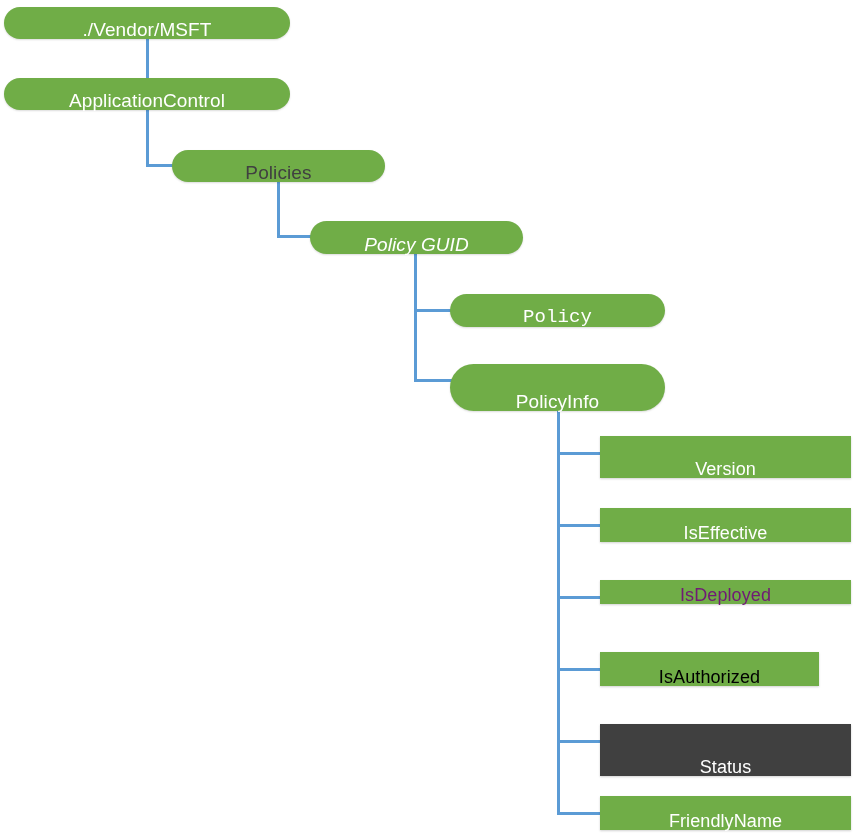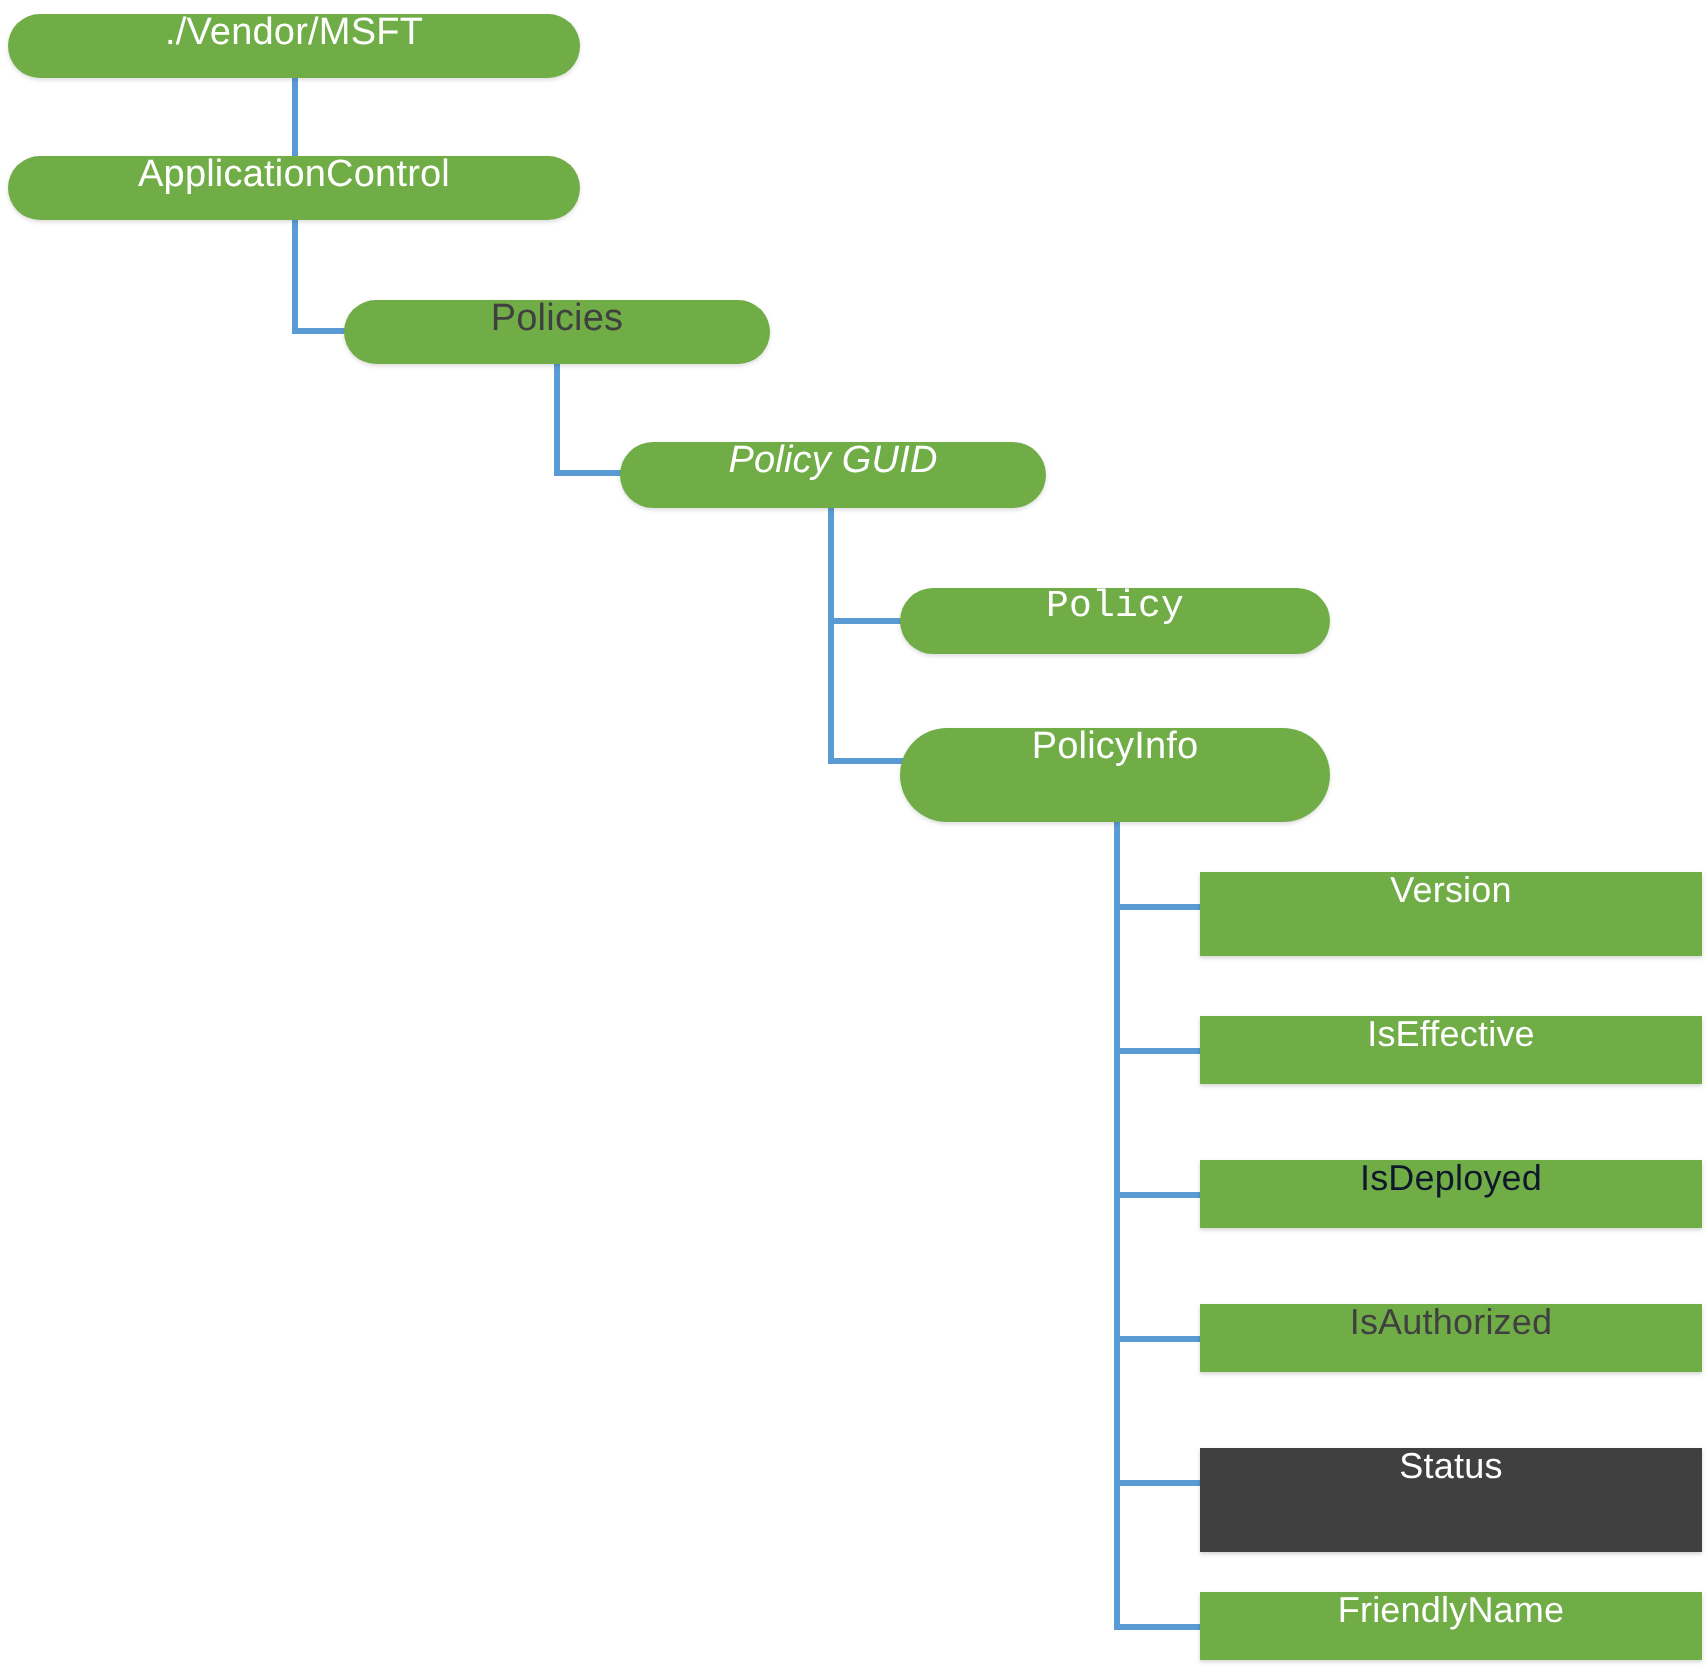--- a/index.html
+++ b/index.html
@@ -17,21 +17,21 @@
     height: 839px;
     background: #ffffff;
     overflow: hidden;
   }
   .node {
     position: absolute;
     box-sizing: border-box;
     background: #70AD47;
     color: #ffffff;
     display: flex;
-    align-items: flex-start;
+    align-items: flex-end;
     justify-content: center;
     text-align: center;
     line-height: 1;
     white-space: nowrap;
     letter-spacing: 0.1px;
     z-index: 3;
     border: 1px solid #d6d6d6;
   }
   .node.rounded {
     border-radius: 999px;
@@ -98,24 +98,24 @@
       </div>
       <div class="node rounded" style="left: 450px; top: 364px; width: 215px; height: 47px; background: rgb(112, 173, 71); color: rgb(255, 255, 255); font-size: 19px;">
         <span>PolicyInfo</span>
       </div>
       <div class="node rect" style="left: 600px; top: 436px; width: 251px; height: 42px; background: rgb(112, 173, 71); color: rgb(255, 255, 255); font-size: 18px;">
         <span>Version</span>
       </div>
       <div class="node rect" style="left: 600px; top: 508px; width: 251px; height: 34px; background: rgb(112, 173, 71); color: rgb(255, 255, 255); font-size: 18px;">
         <span>IsEffective</span>
       </div>
-      <div class="node rect" style="left: 600px; top: 580px; width: 251px; height: 34px; background: rgb(112, 173, 71); color: #0f172a; font-size: 18px;">
+      <div class="node rect" style="left: 600px; top: 580px; width: 251px; height: 24px; background: rgb(112, 173, 71); color: #701a75; font-size: 18px;">
         <span>IsDeployed</span>
       </div>
-      <div class="node rect" style="left: 600px; top: 652px; width: 251px; height: 34px; background: rgb(112, 173, 71); color: #404040; font-size: 18px;">
+      <div class="node rect" style="left: 600px; top: 652px; width: 219px; height: 34px; background: rgb(112, 173, 71); color: #000000; font-size: 18px;">
         <span>IsAuthorized</span>
       </div>
       <div class="node rect" style="left: 600px; top: 724px; width: 251px; height: 52px; background: #404040; color: rgb(255, 255, 255); font-size: 18px;">
         <span>Status</span>
       </div>
       <div class="node rect" style="left: 600px; top: 796px; width: 251px; height: 34px; background: rgb(112, 173, 71); color: rgb(255, 255, 255); font-size: 18px;">
         <span>FriendlyName</span>
       </div>
     </div>
 </div>

